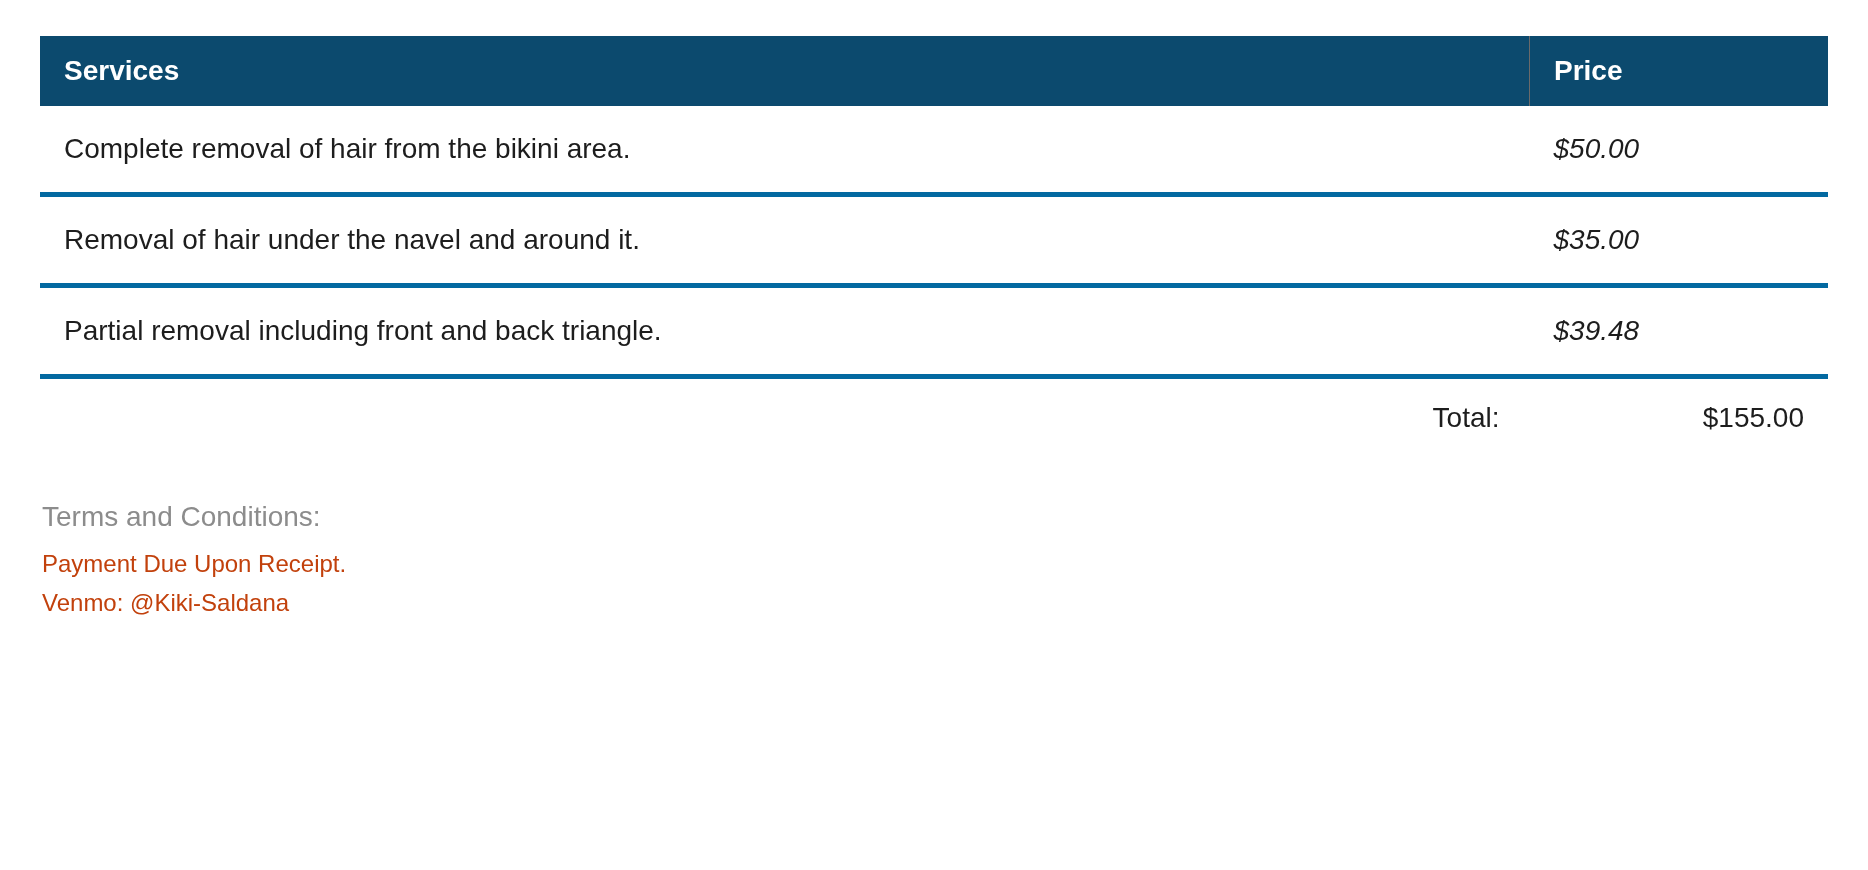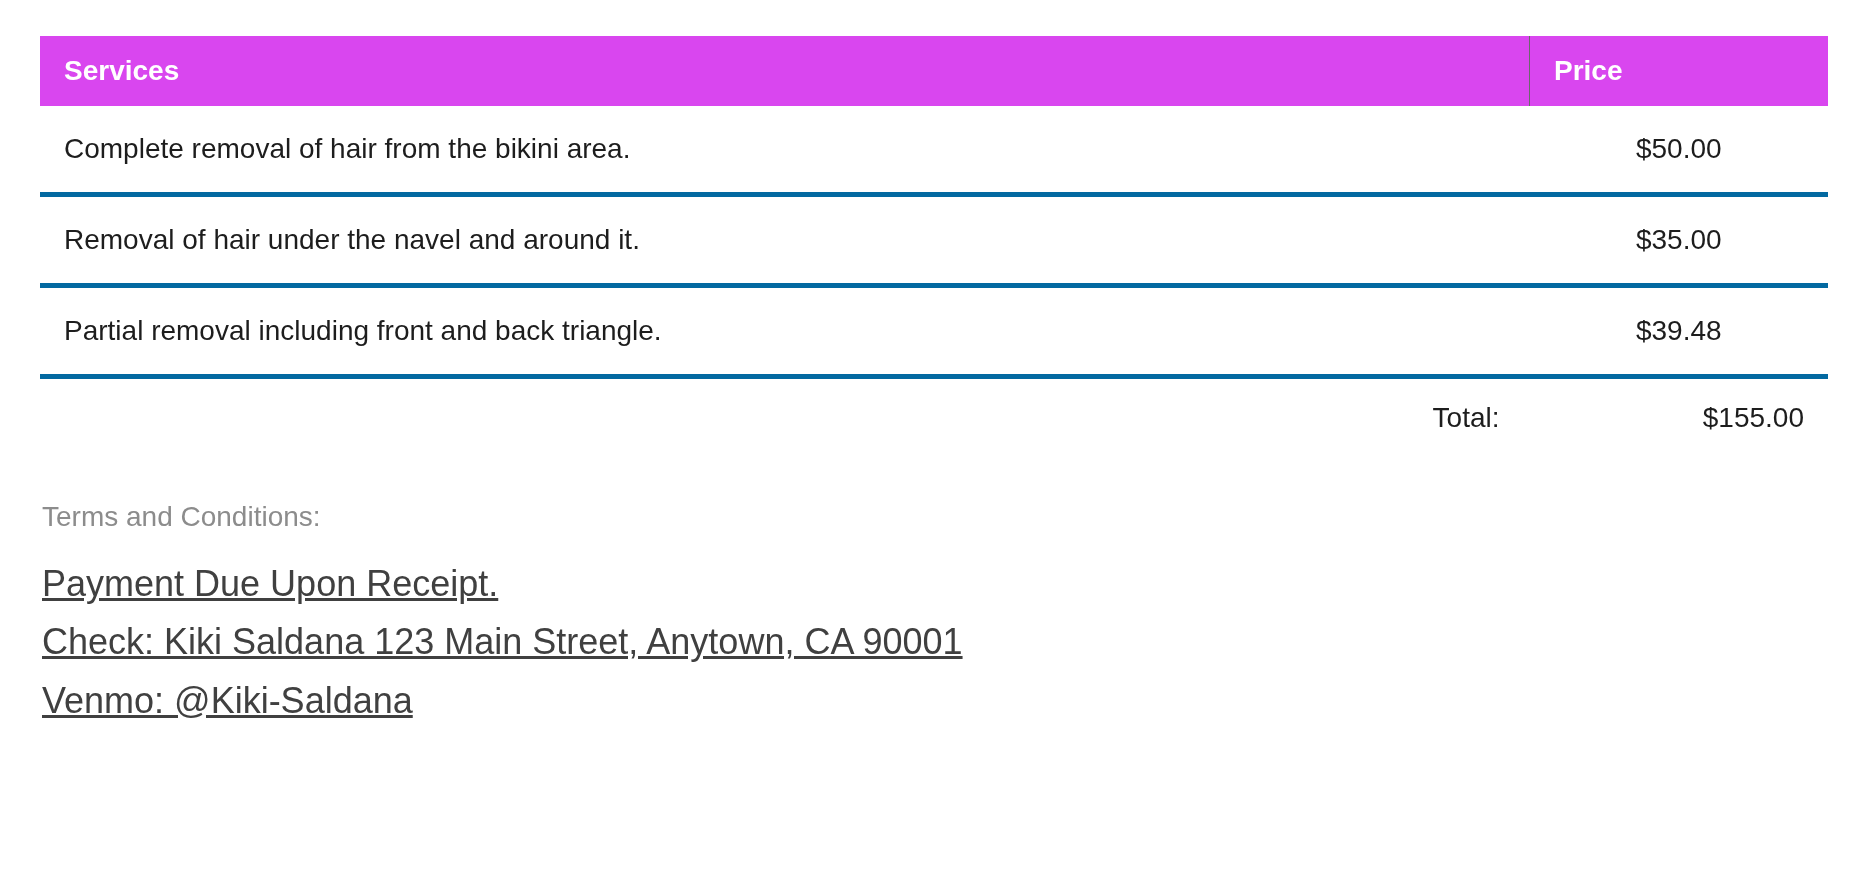--- a/index.html
+++ b/index.html
@@ -23,21 +23,21 @@
   }
 
   
   .services-table {
     width: 1788px;
     border-collapse: collapse;
     table-layout: fixed;
   }
 
   .services-table thead th {
-    background: #d946ef;
+    background: #0c4a6e;
     color: #ffffff;
     font-size: 28px;
     font-weight: bold;
     height: 70px;
     padding: 0 24px;
     vertical-align: middle;
   }
 
   .th-services {
     text-align: left;
@@ -52,21 +52,21 @@
     font-size: 28px;
     font-weight: normal;
     color: #1d1d1d;
     height: 86px;
     padding: 0 24px;
     vertical-align: middle;
     border-bottom: 5px solid #0369a1;
   }
 
   .td-desc { text-align: left; }
-  .td-price { text-align: center; }
+  .td-price { text-align: left; font-style: italic; }
 
   .totals-row td {
     border-bottom: none !important;
     height: 78px !important;
     font-weight: bold;
     font-size: 30px;
     text-align: right;
   }
   .totals-label {
     text-align: right;
@@ -77,28 +77,27 @@
   }
 
   
   .terms {
     margin-top: 44px;
     padding-left: 2px;
   }
   .terms-heading {
     font-size: 28px;
     color: #8c8c8c;
-    margin-bottom: 22px;
+    margin-bottom: 12px;
   }
   .terms-line {
-    font-size: 36px;
-    color: #404040;
+    font-size: 24px;
+    color: #c2410c;
     line-height: 1.62;
     white-space: pre;
-    text-decoration: underline;
   }
 </style>
 </head>
 <body>
 
 <div class="page">
 
   <table class="services-table">
     <thead>
       <tr>
@@ -122,17 +121,16 @@
       <tr class="totals-row">
         <td class="totals-label">Total:</td>
         <td class="totals-value">$155.00</td>
       </tr>
     </tbody>
   </table>
 
   <div class="terms">
     <div class="terms-heading">Terms and Conditions:</div>
     <div class="terms-line">Payment Due Upon Receipt.</div>
-    <div class="terms-line">Check: Kiki Saldana 123 Main Street, Anytown, CA 90001</div>
     <div class="terms-line">Venmo: @Kiki-Saldana</div>
   </div>
 
 </div>
 
 </body></html>

